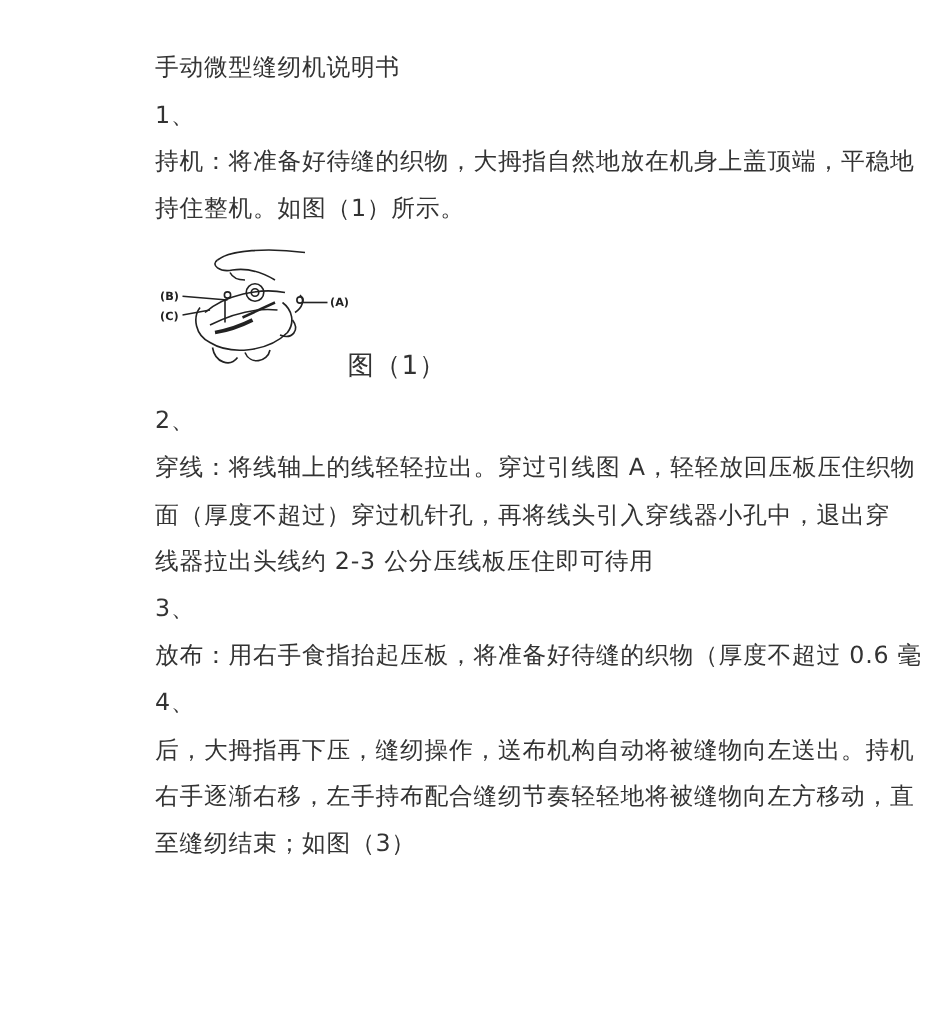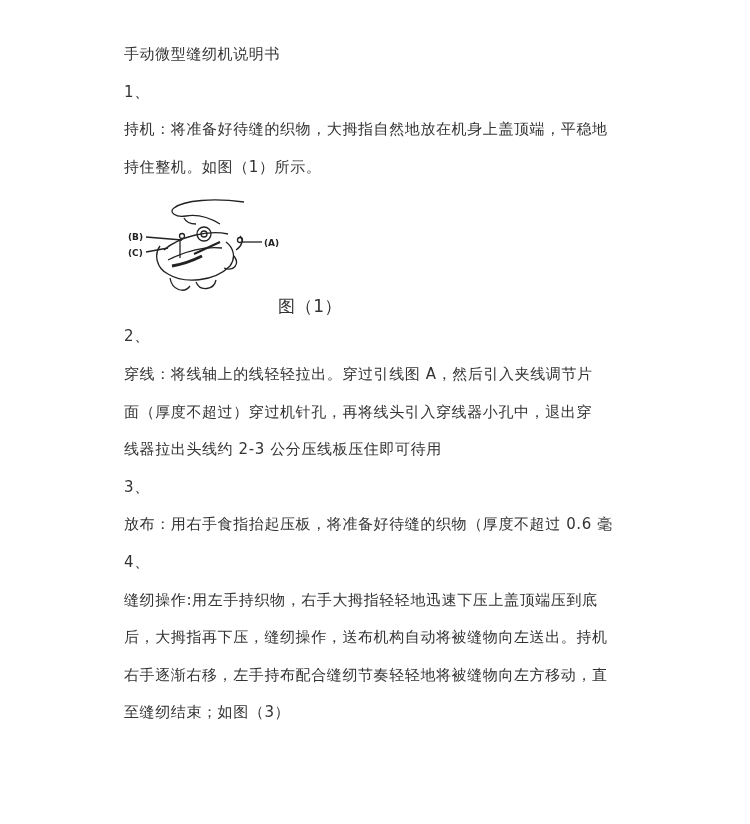--- a/index.html
+++ b/index.html
@@ -1,22 +1,22 @@
 <!DOCTYPE html>
 <html><head>
 <meta charset="utf-8">
 <style>
   html, body { margin: 0; padding: 0; background: #ffffff; }
   body { width: 750px; height: 824px; overflow: hidden; position: relative;
          font-family: "DejaVu Sans", "Liberation Sans", sans-serif; color: #333333; }
   .doc { position: absolute; left: 124px; top: 36px; width: 520px; }
-  .line { font-size: 15px; line-height: 37.6px; height: 37.6px; white-space: nowrap; letter-spacing: 0.6px; }
+  .line { font-size: 19px; line-height: 37.6px; height: 37.6px; white-space: nowrap; letter-spacing: 0.6px; }
   .figure { position: relative; height: 132px; margin-top: 0px; }
   .figure svg { position: absolute; left: 0; top: 8px; }
-  .fig-caption { position: absolute; left: 154px; top: 96px; font-size: 17px; line-height: 20px; letter-spacing: 0.6px; margin-top: 14px; }
+  .fig-caption { position: absolute; left: 154px; top: 96px; font-size: 21px; line-height: 20px; letter-spacing: 0.6px; }
 </style>
 </head>
 <body>
 
 <div class="doc">
   <div class="line">手动微型缝纫机说明书</div>
 
   <div class="line">1、</div>
   <div class="line">持机：将准备好待缝的织物，大拇指自然地放在机身上盖顶端，平稳地</div>
   <div class="line">持住整机。如图（1）所示。</div>
@@ -50,25 +50,24 @@
       <path d="M118 48 L138 48"></path>
       <path d="M22 58 L44 54"></path>
       <text x="4" y="46" font-size="9" fill="#222" stroke="none" font-weight="bold">(B)</text>
       <text x="4" y="62" font-size="9" fill="#222" stroke="none" font-weight="bold">(C)</text>
     </svg>
     <span style="position:absolute; left:140px; top:52px; font-size:9px; font-weight:bold; color:#222;">(A)</span>
     <div class="fig-caption">图（1）</div>
   </div>
 
   <div class="line">2、</div>
-  <div class="line">穿线：将线轴上的线轻轻拉出。穿过引线图 A，然后引入夹线调节片</div>
+  <div class="line">穿线：将线轴上的线轻轻拉出。穿过引线图 A，轻轻放回压板压住织物</div>
   <div class="line">面（厚度不超过）穿过机针孔，再将线头引入穿线器小孔中，退出穿</div>
   <div class="line">线器拉出头线约 2-3 公分压线板压住即可待用</div>
 
   <div class="line">3、</div>
   <div class="line">放布：用右手食指抬起压板，将准备好待缝的织物（厚度不超过 0.6 毫</div>
 
   <div class="line">4、</div>
-  <div class="line">缝纫操作:用左手持织物，右手大拇指轻轻地迅速下压上盖顶端压到底</div>
   <div class="line">后，大拇指再下压，缝纫操作，送布机构自动将被缝物向左送出。持机</div>
   <div class="line">右手逐渐右移，左手持布配合缝纫节奏轻轻地将被缝物向左方移动，直</div>
   <div class="line">至缝纫结束；如图（3）</div>
 </div>
 
 </body></html>

